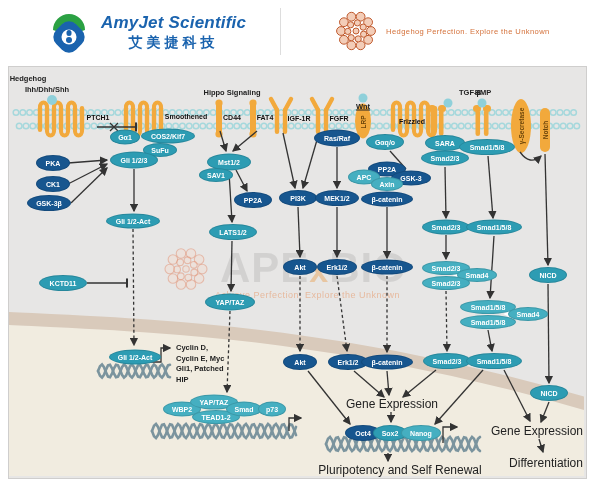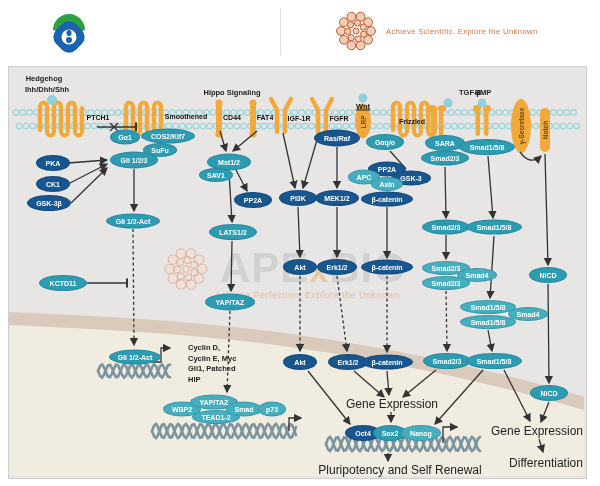--- a/index.html
+++ b/index.html
@@ -40,20 +40,24 @@
 
   <header>
     <div class="logo-left">
       <svg width="46" height="48" viewBox="0 0 46 48">
         <path d="M7,22 A16,16 0 0 1 39,22 L33,24 A10,10 0 0 0 13,24 Z" fill="#2ba143"></path>
         <rect x="9" y="15" width="28" height="28" rx="10" transform="rotate(45 23 29)" fill="#1a63ae"></rect>
         <circle cx="23" cy="29" r="7.5" fill="#fff"></circle>
         <circle cx="23" cy="32" r="3" fill="#1a63ae"></circle>
         <rect x="20.5" y="22" width="5" height="6" rx="2.5" fill="#1a63ae"></rect>
       </svg>
+      <div class="amyjet-text">
+        <div class="amyjet-en">AmyJet Scientific</div>
+        <div class="amyjet-cn">艾美捷科技</div>
+      </div>
     </div>
     <div class="hdr-divider"></div>
     <div class="logo-right">
       <svg id="flower" width="48" height="48" viewBox="0 0 48 48">
           <circle cx="39.0" cy="24.0" r="4.4" fill="#f3cdb8" stroke="#c05a2e" stroke-width="1"></circle>
           <circle cx="36.1" cy="32.8" r="4.4" fill="#f3cdb8" stroke="#c05a2e" stroke-width="1"></circle>
           <circle cx="28.6" cy="38.3" r="4.4" fill="#f3cdb8" stroke="#c05a2e" stroke-width="1"></circle>
           <circle cx="19.4" cy="38.3" r="4.4" fill="#f3cdb8" stroke="#c05a2e" stroke-width="1"></circle>
           <circle cx="11.9" cy="32.8" r="4.4" fill="#f3cdb8" stroke="#c05a2e" stroke-width="1"></circle>
           <circle cx="9.0" cy="24.0" r="4.4" fill="#f3cdb8" stroke="#c05a2e" stroke-width="1"></circle>
@@ -64,21 +68,21 @@
           <circle cx="31.6" cy="27.2" r="3.1" fill="#f3cdb8" stroke="#c05a2e" stroke-width="1"></circle>
           <circle cx="26.2" cy="31.9" r="3.1" fill="#f3cdb8" stroke="#c05a2e" stroke-width="1"></circle>
           <circle cx="19.2" cy="30.7" r="3.1" fill="#f3cdb8" stroke="#c05a2e" stroke-width="1"></circle>
           <circle cx="15.8" cy="24.4" r="3.1" fill="#f3cdb8" stroke="#c05a2e" stroke-width="1"></circle>
           <circle cx="18.6" cy="17.8" r="3.1" fill="#f3cdb8" stroke="#c05a2e" stroke-width="1"></circle>
           <circle cx="25.4" cy="15.9" r="3.1" fill="#f3cdb8" stroke="#c05a2e" stroke-width="1"></circle>
           <circle cx="31.2" cy="20.1" r="3.1" fill="#f3cdb8" stroke="#c05a2e" stroke-width="1"></circle>
           <circle cx="24" cy="24" r="3" fill="#f3cdb8" stroke="#c05a2e" stroke-width="1"></circle>
         </svg>
       <div>
-        <div class="apex-tag">Achieve Scientific. Explore the Unknown</div>
+        <div class="apex-tag">Hedgehog Perfection. Explore the Unknown</div>
       </div>
     </div>
   </header>
 
   <div id="canvas"></div>
 
   <div id="watermark">
     <svg id="wm-flower" width="52" height="52" viewBox="0 0 48 48">
         <circle cx="39.0" cy="24.0" r="4.4" fill="rgba(245,215,200,.35)" stroke="rgba(220,110,70,.35)" stroke-width="1"></circle>
         <circle cx="36.1" cy="32.8" r="4.4" fill="rgba(245,215,200,.35)" stroke="rgba(220,110,70,.35)" stroke-width="1"></circle>
@@ -430,41 +434,41 @@
         <path d="M443,443 L443,427 L457,427" fill="none" stroke="#333333" stroke-width="1.3" marker-end="url(#ah)"></path>
         <polygon points="373.8,173.4 380.6,177 373.8,180.6" fill="#fff"></polygon>
         <polygon points="401.2,174.4 394.4,178 401.2,181.6" fill="#fff"></polygon>
         <polygon points="459.2,271.4 452.4,275 459.2,278.6" fill="#fff"></polygon>
         <polygon points="510.2,310.4 503.4,314 510.2,317.6" fill="#fff"></polygon>
         <polygon points="196.8,404.4 203.6,408 196.8,411.6" fill="#fff"></polygon>
         <polygon points="232.2,404.4 225.4,408 232.2,411.6" fill="#fff"></polygon>
       </g>
     </svg>
   <div id="labels">
-      <div class="ptitle" style="left: 44px; top: 78px;">Hedgehog</div>
+      <div class="ptitle" style="left: 28px; top: 78px;">Hedgehog</div>
       <div class="ptitle" style="left: 47px; top: 89px;">Ihh/Dhh/Shh</div>
       <div class="ptitle" style="left: 232px; top: 92px;">Hippo Signaling</div>
       <div class="ptitle" style="left: 363px; top: 106px; text-decoration: underline;">Wnt</div>
       <div class="ptitle" style="left: 470px; top: 92px;">TGF-β</div>
       <div class="ptitle" style="left: 483px; top: 92px;">BMP</div>
       <div class="mlabel" style="left: 98px; top: 117px;">PTCH1</div>
       <div class="mlabel" style="left: 186px; top: 116px;">Smoothened</div>
       <div class="mlabel" style="left: 232px; top: 117px;">CD44</div>
       <div class="mlabel" style="left: 265px; top: 117px;">FAT4</div>
       <div class="mlabel" style="left: 299px; top: 118px;">IGF-1R</div>
       <div class="mlabel" style="left: 339px; top: 118px;">FGFR</div>
       <div class="mlabel" style="left: 412px; top: 121px;">Frizzled</div>
       <div class="rlabel" style="left: 363px; top: 122px;">LRP</div>
       <div class="rlabel" style="left: 521px; top: 126px;">γ-Secretase</div>
       <div class="rlabel" style="left: 545px; top: 130px;">Notch</div>
       <div class="anno" style="left: 392px; top: 404px;">Gene Expression</div>
       <div class="anno" style="left: 400px; top: 470px;">Pluripotency and Self Renewal</div>
       <div class="anno" style="left: 537px; top: 431px;">Gene Expression</div>
       <div class="anno" style="left: 546px; top: 463px;">Differentiation</div>
-      <div class="genelist" style="left: 188px; top: 343px;">
+      <div class="genelist" style="left: 176px; top: 343px;">
         <div>Cyclin D,</div>
         <div>Cyclin E, Myc</div>
         <div>Gli1, Patched</div>
         <div>HIP</div>
       </div>
       <div class="node" style="left: 125px; top: 137px; width: 30px; height: 15px; background: rgb(45, 156, 179);">Gα1</div>
       <div class="node" style="left: 168px; top: 136px; width: 54px; height: 15px; background: rgb(45, 156, 179);">COS2/Kif7</div>
       <div class="node" style="left: 160px; top: 150px; width: 34px; height: 14px; background: rgb(45, 156, 179);">SuFu</div>
       <div class="node" style="left: 134px; top: 160px; width: 48px; height: 17px; background: rgb(45, 156, 179);">Gli 1/2/3</div>
       <div class="node" style="left: 53px; top: 163px; width: 34px; height: 16px; background: rgb(23, 86, 143);">PKA</div>

